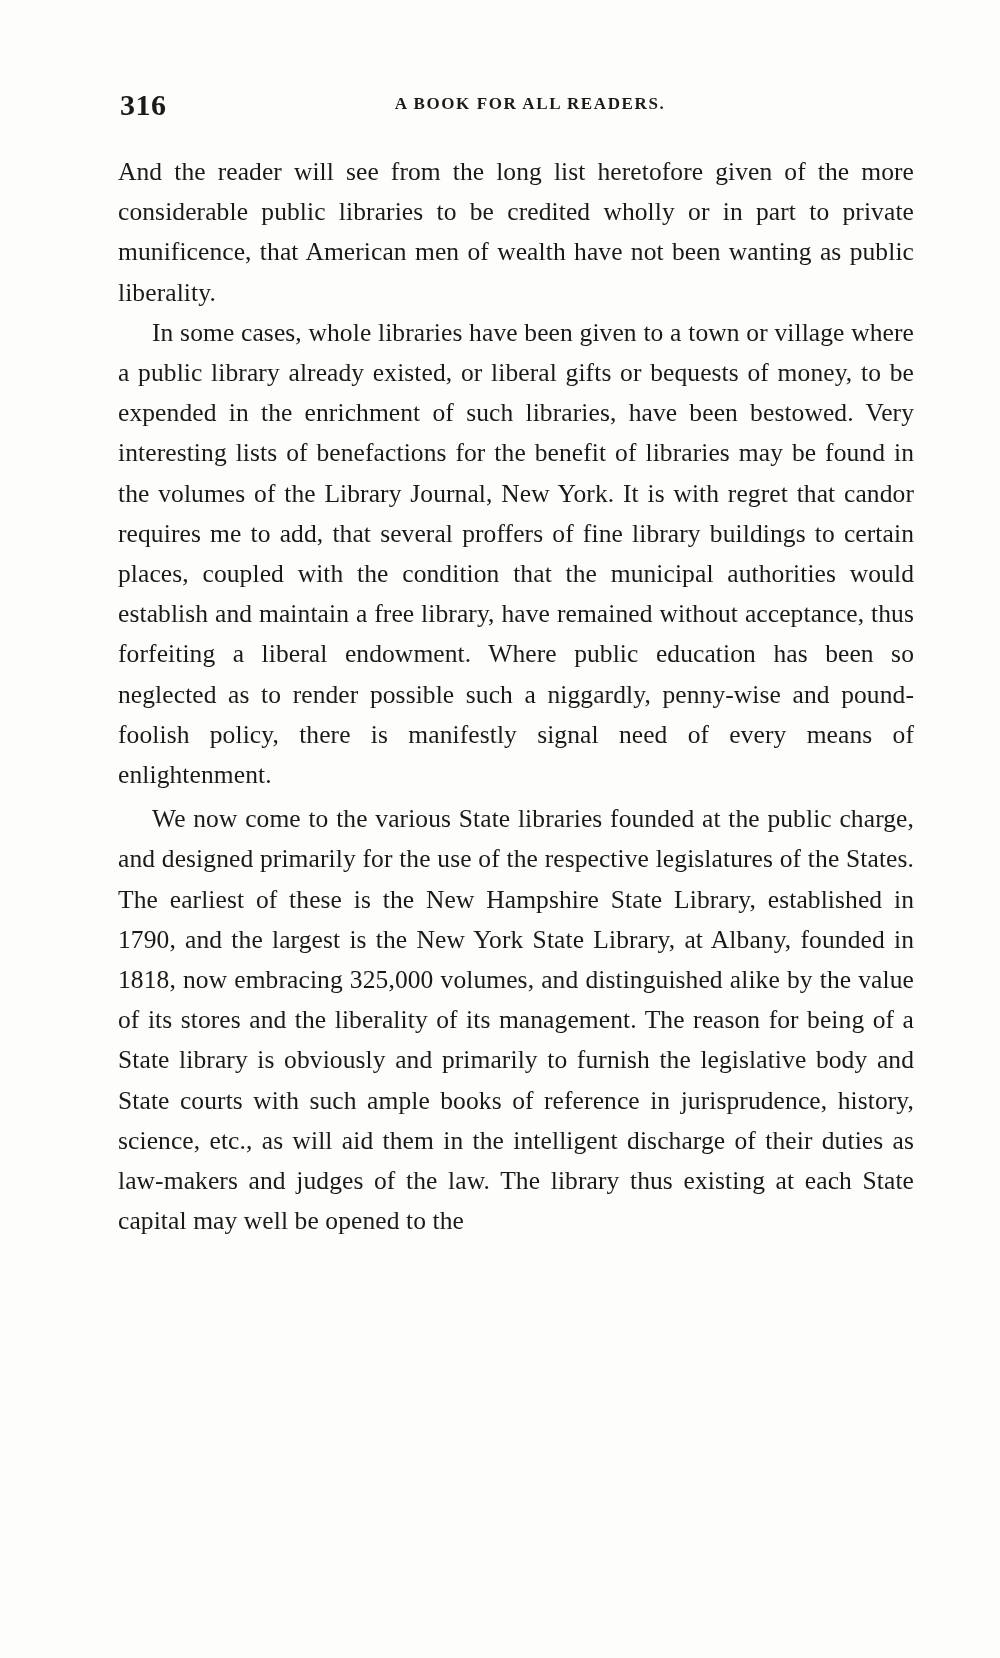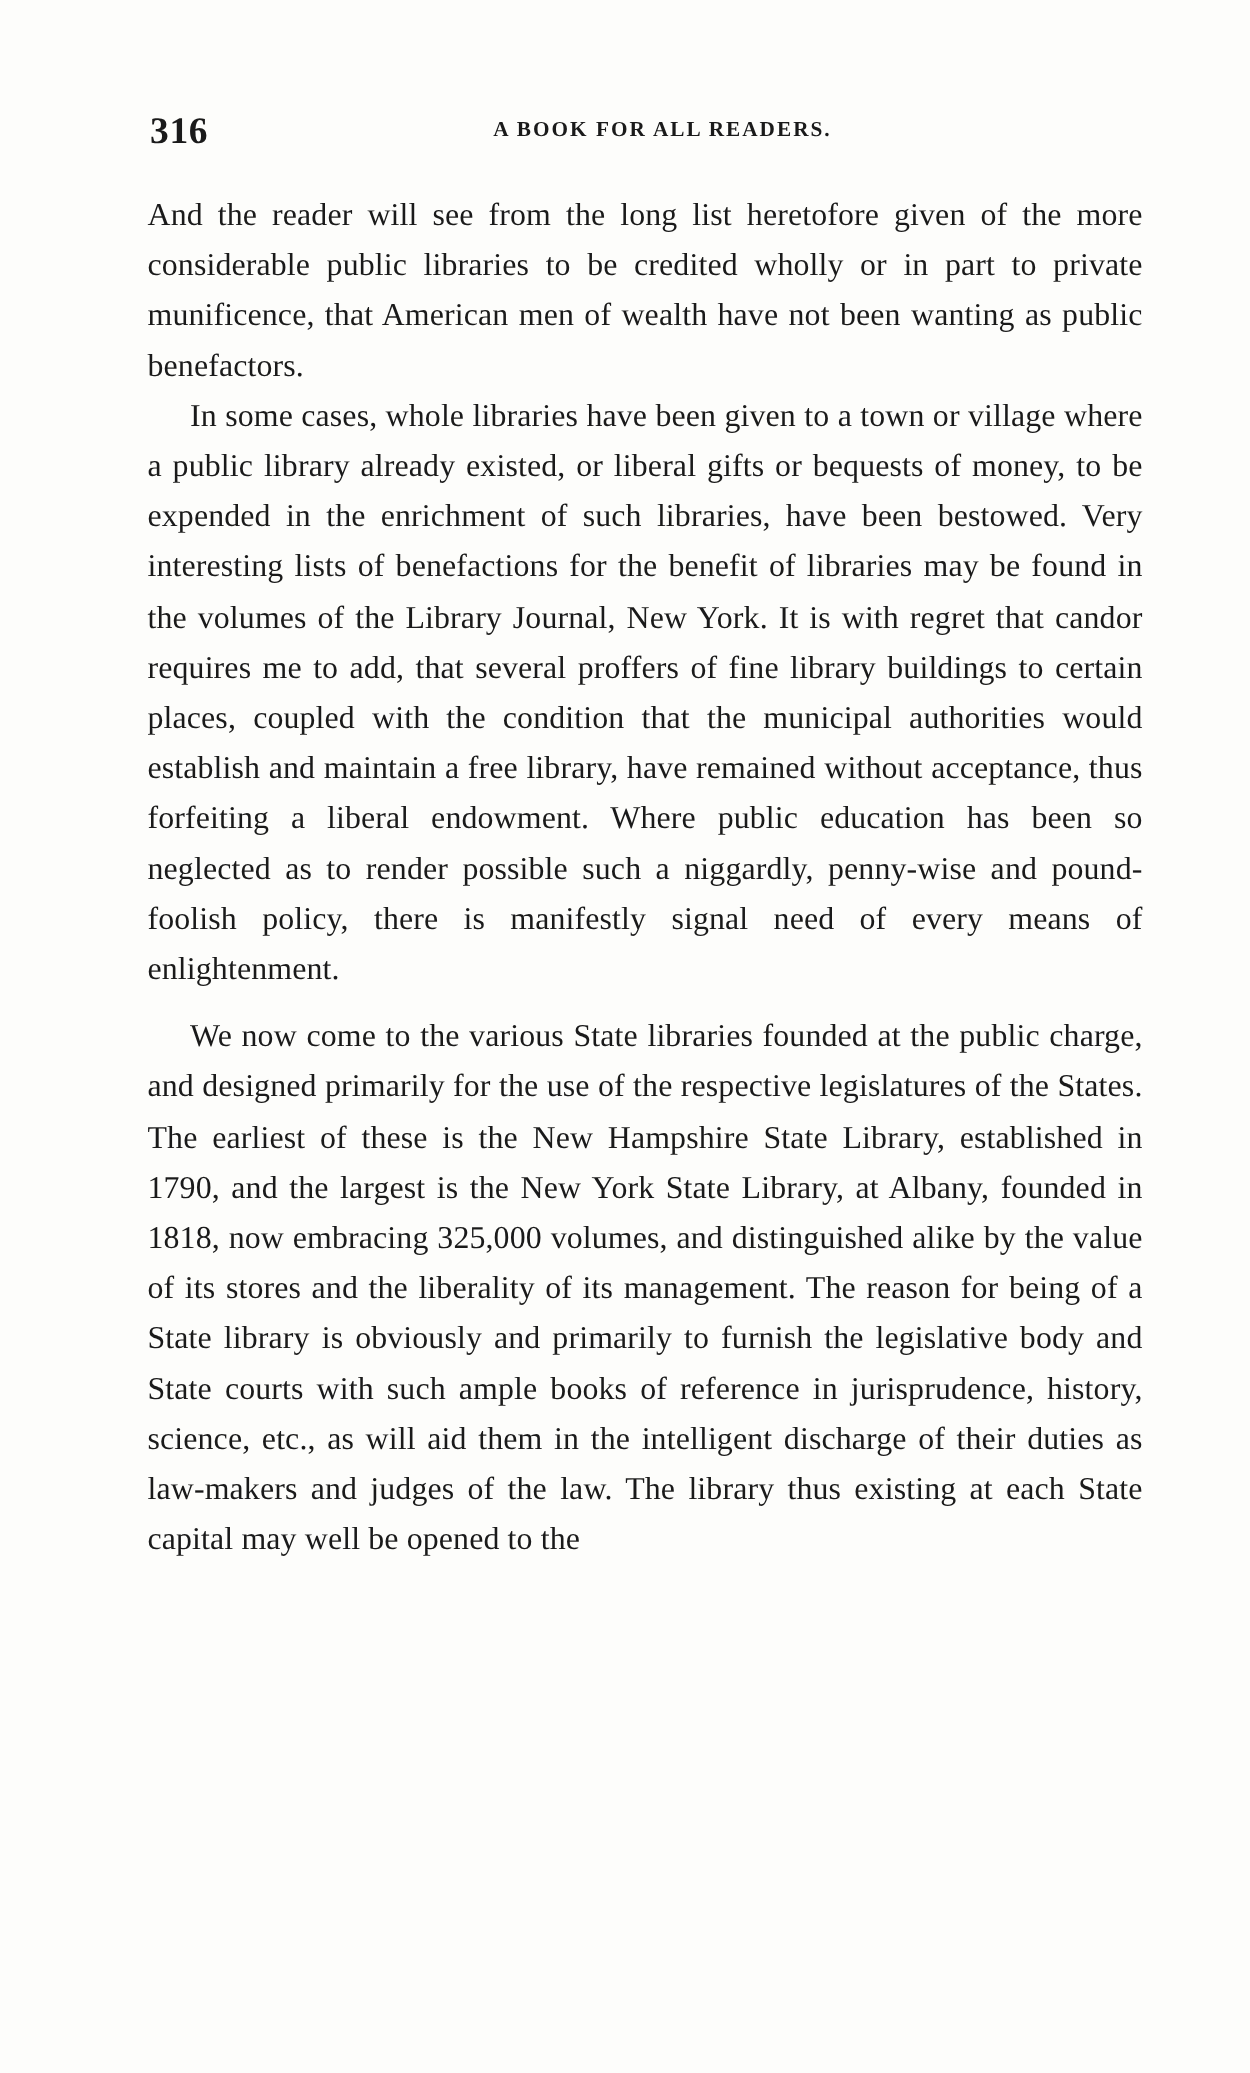--- a/index.html
+++ b/index.html
@@ -62,32 +62,32 @@
     font-size: 25.5px;
     line-height: 40.2px;
     text-align: justify;
     text-justify: inter-word;
     letter-spacing: 0.1px;
   }
   p.para.indent {
     text-indent: 34px;
   }
   p.para.gap {
-    margin-top: 14px;
+    margin-top: 4px;
   }
 </style>
 </head>
 <body>
 
 <div class="page">
 
   <div class="header">
     <div class="folio">316</div>
     <div class="running-head">A BOOK FOR ALL READERS.</div>
   </div>
 
   <div class="body-text">
-    <p class="para">And the reader will see from the long list heretofore given of the more considerable public libraries to be credited wholly or in part to private munificence, that American men of wealth have not been wanting as public benefactors.</p>
+    <p class="para">And the reader will see from the long list heretofore given of the more considerable public libraries to be credited wholly or in part to private munificence, that American men of wealth have not been wanting as public liberality.</p>
     <p class="para indent">In some cases, whole libraries have been given to a town or village where a public library already existed, or liberal gifts or bequests of money, to be expended in the enrichment of such libraries, have been bestowed.  Very interesting lists of benefactions for the benefit of libraries may be found in the volumes of the Library Journal, New York. It is with regret that candor requires me to add, that several proffers of fine library buildings to certain places, coupled with the condition that the municipal authorities would establish and maintain a free library, have remained without acceptance, thus forfeiting a liberal endowment.  Where public education has been so neglected as to render possible such a niggardly, penny-wise and pound-foolish policy, there is manifestly signal need of every means of enlightenment.</p>
     <p class="para indent gap">We now come to the various State libraries founded at the public charge, and designed primarily for the use of the respective legislatures of the States.  The earliest of these is the New Hampshire State Library, established in 1790, and the largest is the New York State Library, at Albany, founded in 1818, now embracing 325,000 volumes, and distinguished alike by the value of its stores and the liberality of its management.  The reason for being of a State library is obviously and primarily to furnish the legislative body and State courts with such ample books of reference in jurisprudence, history, science, etc., as will aid them in the intelligent discharge of their duties as law-makers and judges of the law.  The library thus existing at each State capital may well be opened to the</p>
   </div>
 
 </div>
 
 </body></html>

